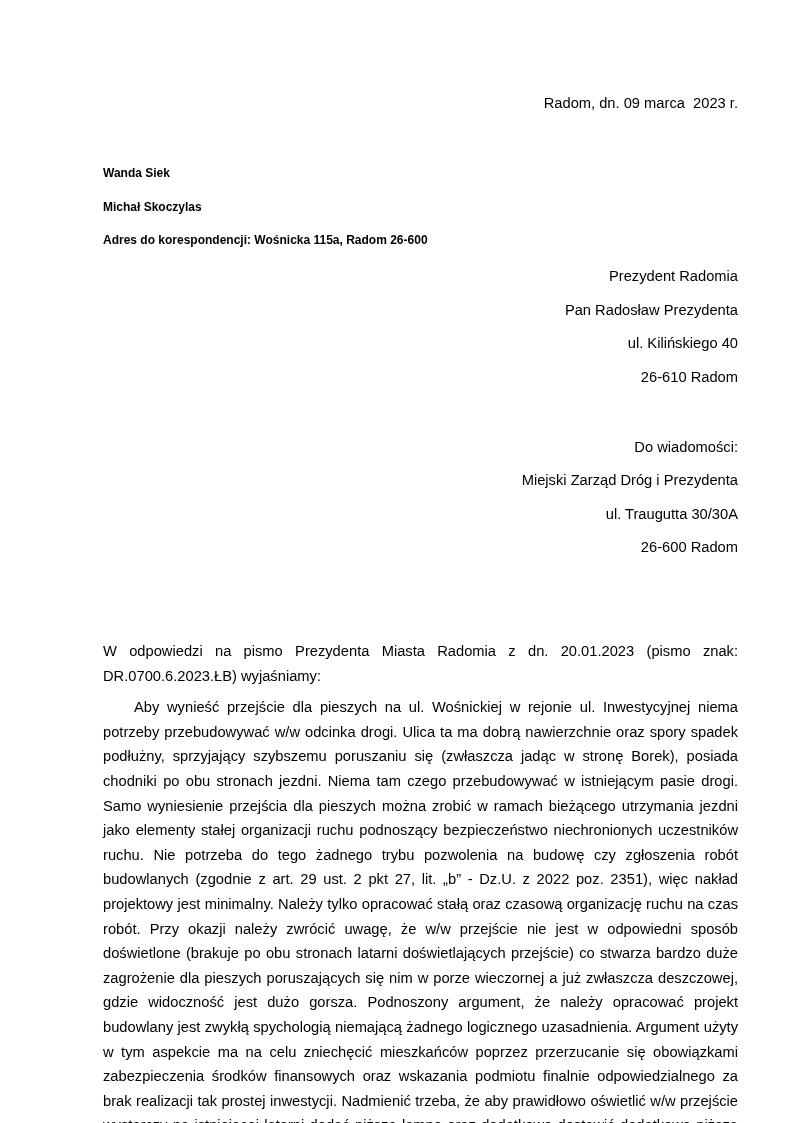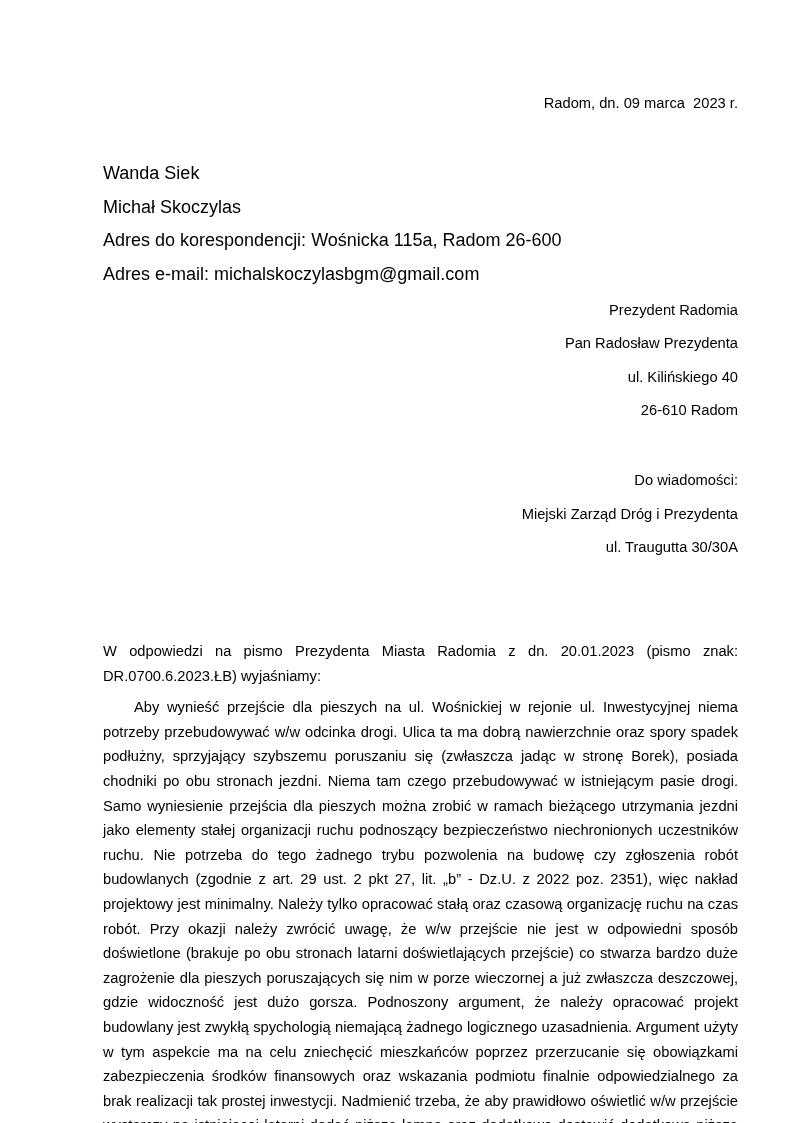--- a/index.html
+++ b/index.html
@@ -26,23 +26,24 @@
     margin-top: 72px;
     text-align: right;
     font-size: 14.7px;
     line-height: 20px;
     white-space: pre-wrap;
   }
   .sender-block {
     margin-top: 50px;
   }
   .sender-block p {
-    font-size: 18px;
+    font-size: 12px;
     line-height: 20px;
     margin: 0 0 13.5px 0;
+    font-weight: bold;
   }
   .recipient-block {
     margin-top: 16px;
     text-align: right;
   }
   .recipient-block p,
   .cc-block p {
     font-size: 14.7px;
     line-height: 20px;
     margin: 0 0 13.5px 0;
@@ -70,34 +71,34 @@
 
 <div class="page">
   <div class="content">
 
     <div class="date-line">Radom, dn. 09 marca  2023 r.</div>
 
     <div class="sender-block">
       <p>Wanda Siek</p>
       <p>Michał Skoczylas</p>
       <p>Adres do korespondencji: Wośnicka 115a, Radom 26-600</p>
-      <p>Adres e-mail: michalskoczylasbgm@gmail.com</p>
     </div>
 
     <div class="recipient-block">
       <p>Prezydent Radomia</p>
       <p>Pan Radosław Prezydenta</p>
       <p>ul. Kilińskiego 40</p>
       <p>26-610 Radom</p>
     </div>
 
     <div class="cc-block">
       <p>Do wiadomości:</p>
       <p>Miejski Zarząd Dróg i Prezydenta</p>
       <p>ul. Traugutta 30/30A</p>
+      <p>26-600 Radom</p>
     </div>
 
     <p class="intro-paragraph">W odpowiedzi na pismo Prezydenta Miasta Radomia z dn. 20.01.2023 (pismo znak: DR.0700.6.2023.ŁB) wyjaśniamy:</p>
 
     <p class="body-paragraph">Aby wynieść przejście dla pieszych na ul. Wośnickiej w rejonie ul. Inwestycyjnej niema potrzeby przebudowywać w/w odcinka drogi. Ulica ta ma dobrą nawierzchnie oraz spory spadek podłużny, sprzyjający szybszemu poruszaniu się (zwłaszcza jadąc w stronę Borek), posiada chodniki po obu stronach jezdni. Niema tam czego przebudowywać w istniejącym pasie drogi. Samo wyniesienie przejścia dla pieszych można zrobić w ramach bieżącego utrzymania jezdni jako elementy stałej organizacji ruchu podnoszący bezpieczeństwo niechronionych uczestników ruchu. Nie potrzeba do tego żadnego trybu pozwolenia na budowę czy zgłoszenia robót budowlanych (zgodnie z art. 29 ust. 2 pkt 27, lit. „b” - Dz.U. z 2022 poz. 2351), więc nakład projektowy jest minimalny. Należy tylko opracować stałą oraz czasową organizację ruchu na czas robót. Przy okazji należy zwrócić uwagę, że w/w przejście nie jest w odpowiedni sposób doświetlone (brakuje po obu stronach latarni doświetlających przejście) co stwarza bardzo duże zagrożenie dla pieszych poruszających się nim w porze wieczornej a już zwłaszcza deszczowej, gdzie widoczność jest dużo gorsza. Podnoszony argument, że należy opracować projekt budowlany jest zwykłą spychologią niemającą żadnego logicznego uzasadnienia. Argument użyty w tym aspekcie ma na celu zniechęcić mieszkańców poprzez przerzucanie się obowiązkami zabezpieczenia środków finansowych oraz wskazania podmiotu finalnie odpowiedzialnego za brak realizacji tak prostej inwestycji. Nadmienić trzeba, że aby prawidłowo oświetlić w/w przejście wystarczy na istniejącej latarni dodać niższą lampę oraz dodatkowo dostawić dodatkową niższą latarnie po drugiej stronie przejścia. Koszty są</p>
 
   </div>
 </div>
 
 </body></html>

